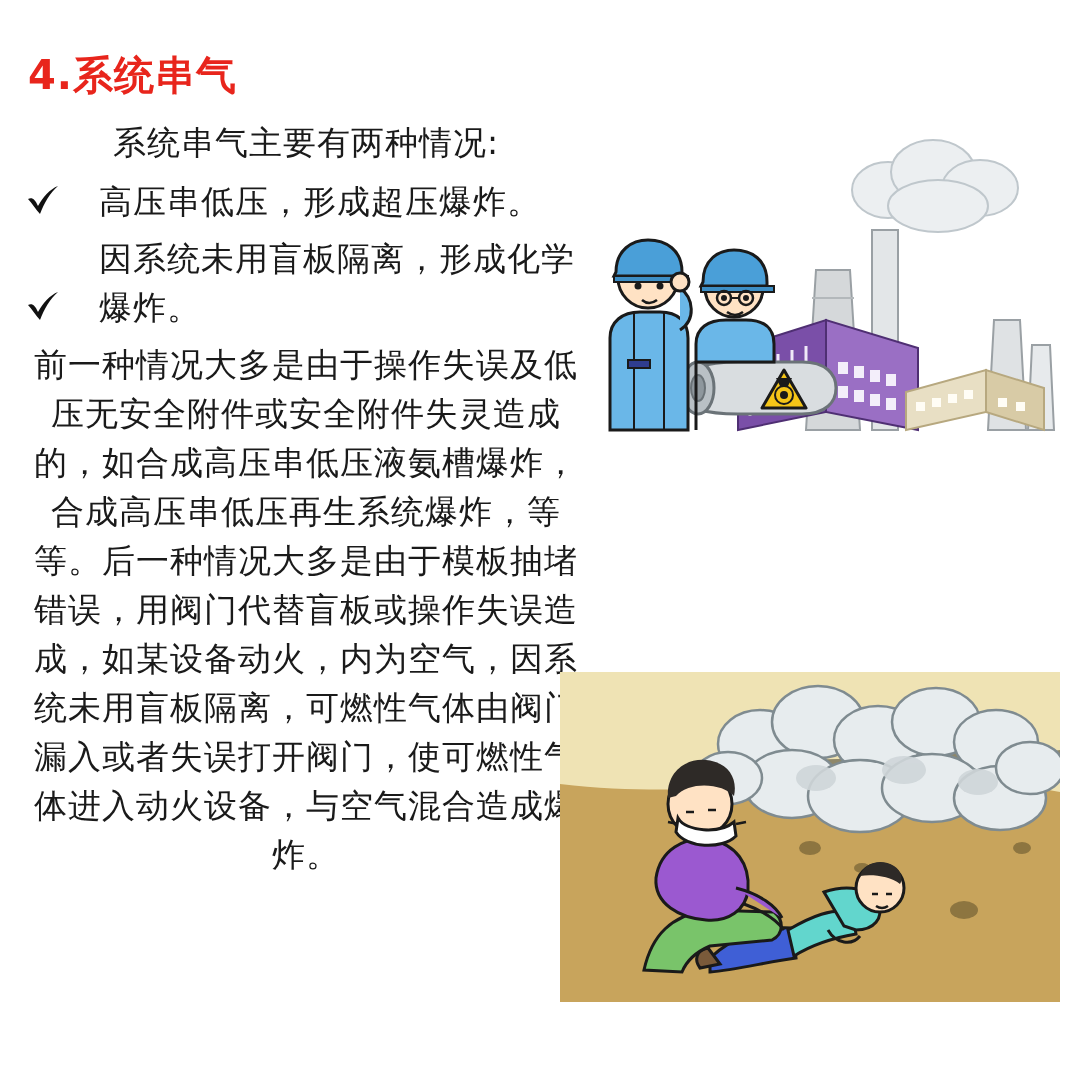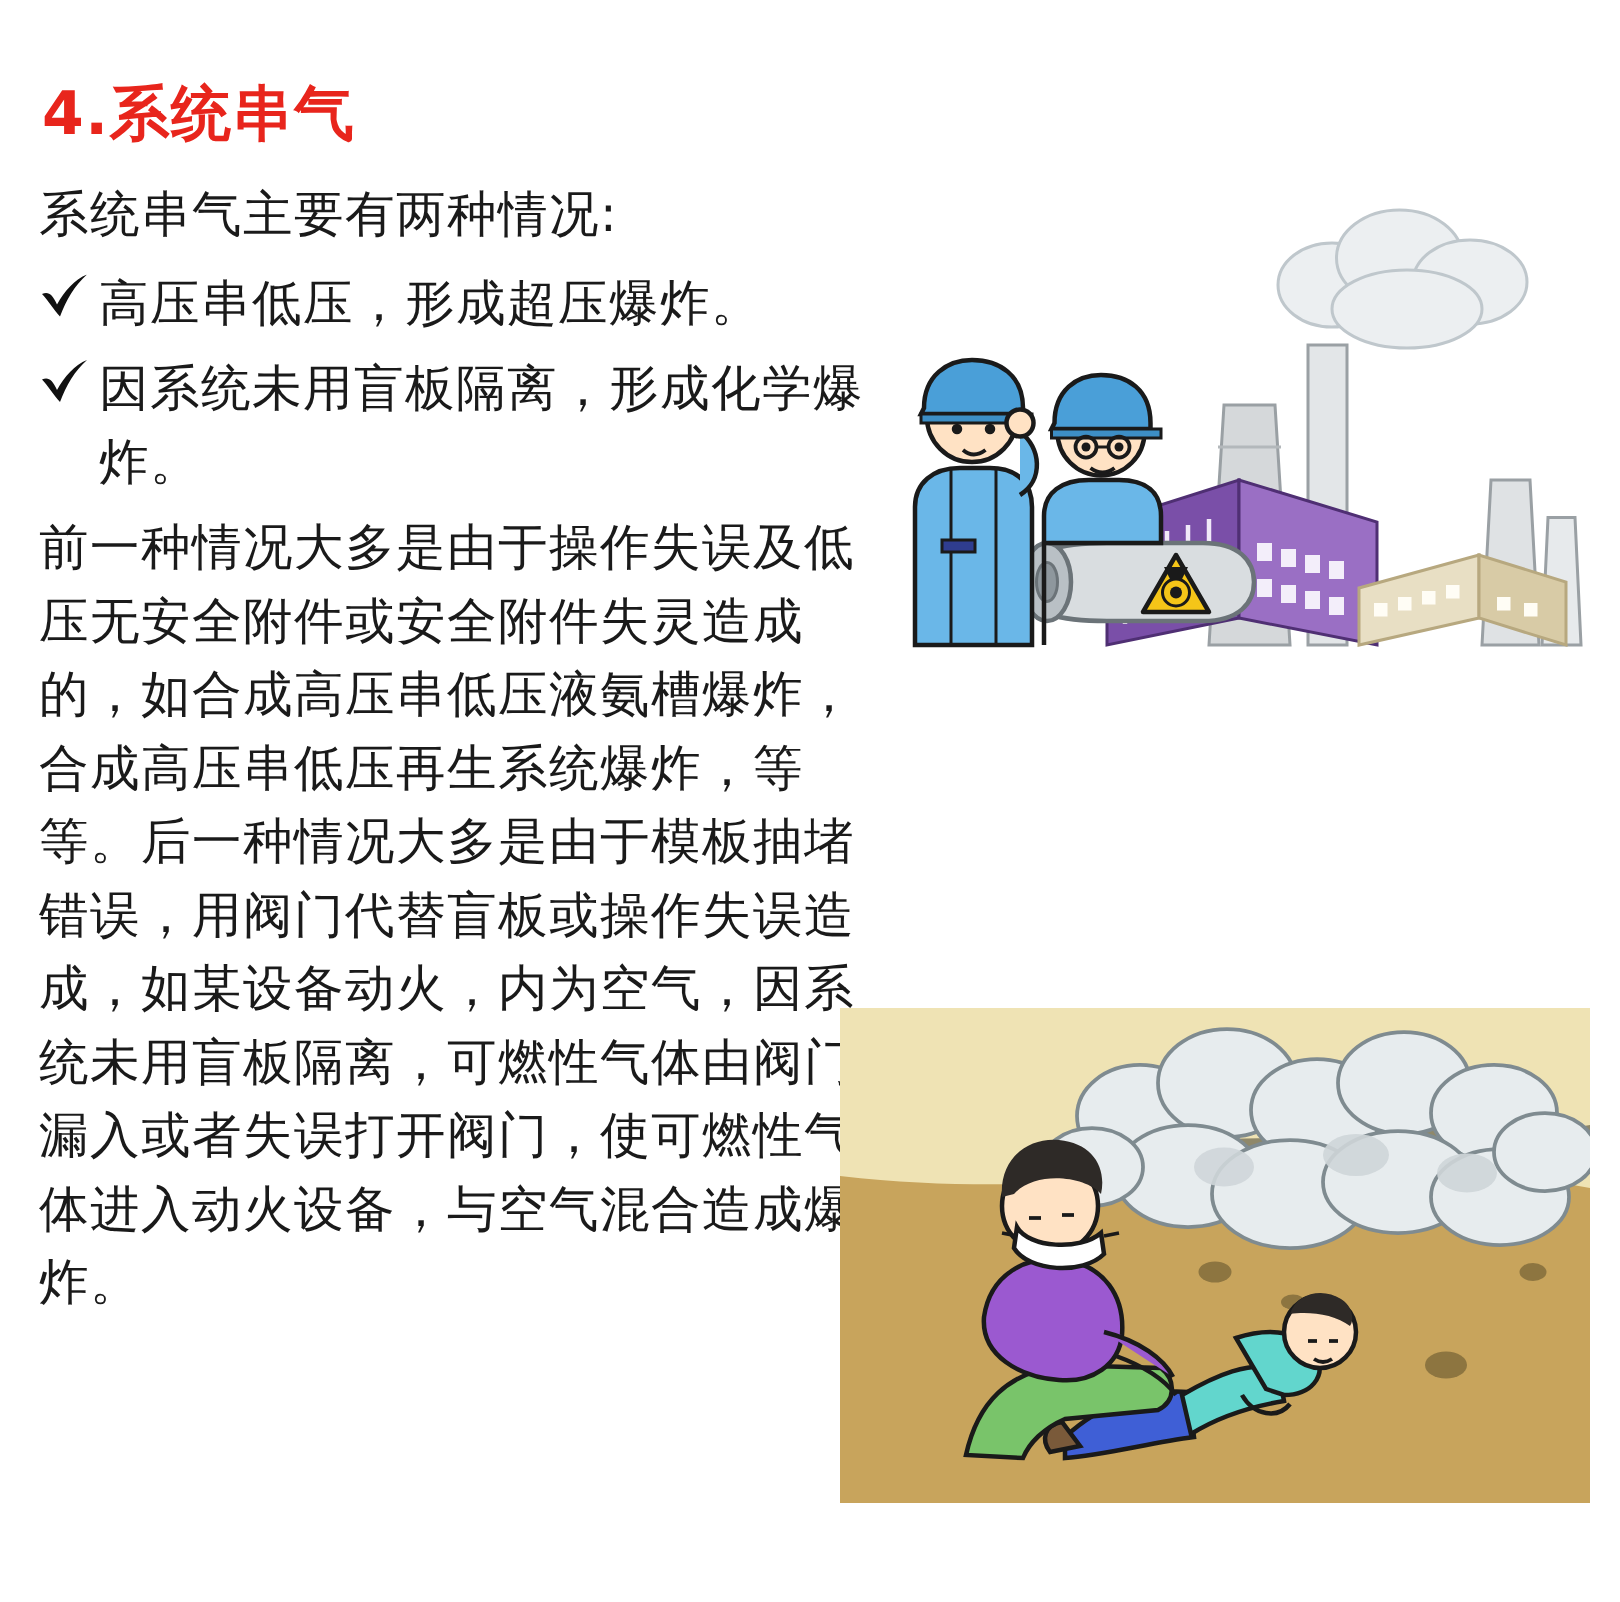--- a/index.html
+++ b/index.html
@@ -35,29 +35,30 @@
     left: 26px;
     top: 118px;
     width: 560px;
   }
   .para {
     font-size: 33px;
     line-height: 49px;
     color: #1a1a1a;
     letter-spacing: 1px;
     margin: 0 0 6px 0;
-    text-align: left;
+    text-align: center;
   }
   .lead {
     margin-bottom: 10px;
   }
   .bullet-row {
     display: flex;
-    align-items: flex-start;
+    align-items: flex-end;
     margin-bottom: 8px;
+    gap: 33px;
   }
   .check-icon {
     width: 34px;
     min-width: 34px;
     height: 40px;
     position: relative;
     margin-right: 6px;
     margin-top: 6px;
   }
   .check-icon svg { display: block; }

